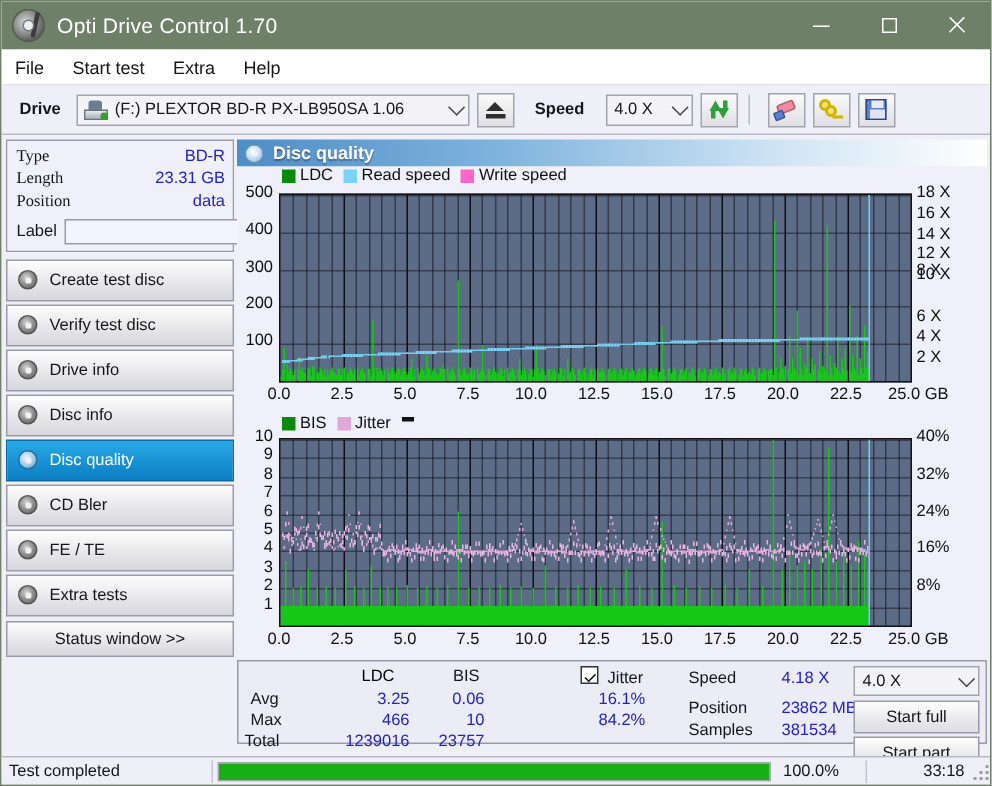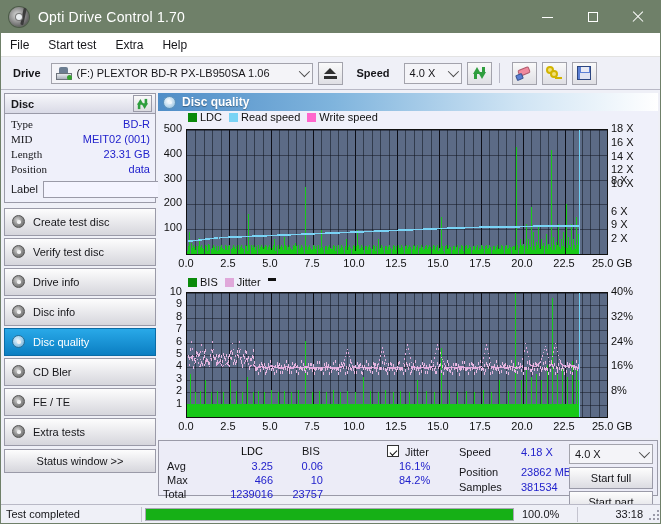--- a/index.html
+++ b/index.html
@@ -262,39 +262,24 @@
     <div class="tbtn">
         <span class="save-ico"></span>
       </div>
   </div>
 
   <div class="body-row">
 
     <div class="left">
 
       <div class="panel">
-        <div class="panel-head">
-          <span class="ttl">Disc</span>
-          <span class="btn">
-            <span class="refresh-ico" style="transform:scale(.85)">
-                <span class="a"></span>
-                <span class="b"></span>
-                <span class="c"></span>
-                <span class="d"></span>
-              </span>
-          </span>
-        </div>
         <div class="disc-body">
           <div class="drow">
             <span class="k">Type</span>
             <span class="v">BD-R</span>
-          </div>
-          <div class="drow">
-            <span class="k">MID</span>
-            <span class="v">MEIT02 (001)</span>
           </div>
           <div class="drow">
             <span class="k">Length</span>
             <span class="v">23.31 GB</span>
           </div>
           <div class="drow">
             <span class="k">Position</span>
             <span class="v">data</span>
           </div>
           <div class="label-row">
@@ -1301,21 +1286,21 @@
             <div style="position: absolute; width: 1px; height: 1.6px; background: rgb(121, 211, 245); left: 391.44px; top: 95.0667px;"></div>
             <div style="position: absolute; width: 1px; height: 1.6px; background: rgb(121, 211, 245); left: 392.28px; top: 0px;"></div>
             <div class="endline" style="left: 392.28px;"></div>
           </div>
       <div class="axis-lbl" style="right: 475px; left: 0px; width: 24px; text-align: right; top: 110.2px;">100</div>
           <div class="axis-lbl" style="right: 475px; left: 0px; width: 24px; text-align: right; top: 85.4px;">200</div>
           <div class="axis-lbl" style="right: 475px; left: 0px; width: 24px; text-align: right; top: 60.6px;">300</div>
           <div class="axis-lbl" style="right: 475px; left: 0px; width: 24px; text-align: right; top: 35.8px;">400</div>
           <div class="axis-lbl" style="right: 475px; left: 0px; width: 24px; text-align: right; top: 11px;">500</div>
           <div class="axis-lbl" style="left: 453px; top: 121.222px;">2 X</div>
-          <div class="axis-lbl" style="left: 453px; top: 107.444px;">9 X</div>
+          <div class="axis-lbl" style="left: 453px; top: 107.444px;">4 X</div>
           <div class="axis-lbl" style="left: 453px; top: 93.6667px;">6 X</div>
           <div class="axis-lbl" style="left: 453px; top: 63px;">8 X</div>
           <div class="axis-lbl" style="left: 453px; top: 66.1111px;">10 X</div>
           <div class="axis-lbl" style="left: 453px; top: 52.3333px;">12 X</div>
           <div class="axis-lbl" style="left: 453px; top: 38.5556px;">14 X</div>
           <div class="axis-lbl" style="left: 453px; top: 24.7778px;">16 X</div>
           <div class="axis-lbl" style="left: 453px; top: 11px;">18 X</div>
           <div class="axis-lbl" style="top: 146px; left: 12px; width: 32px; text-align: center;">0.0</div>
           <div class="axis-lbl" style="top: 146px; left: 54px; width: 32px; text-align: center;">2.5</div>
           <div class="axis-lbl" style="top: 146px; left: 96px; width: 32px; text-align: center;">5.0</div>

